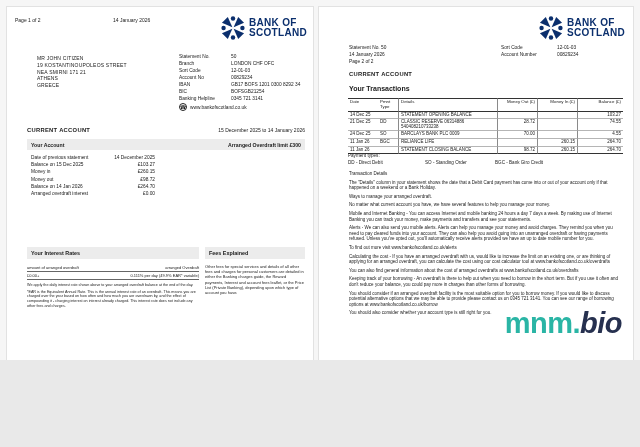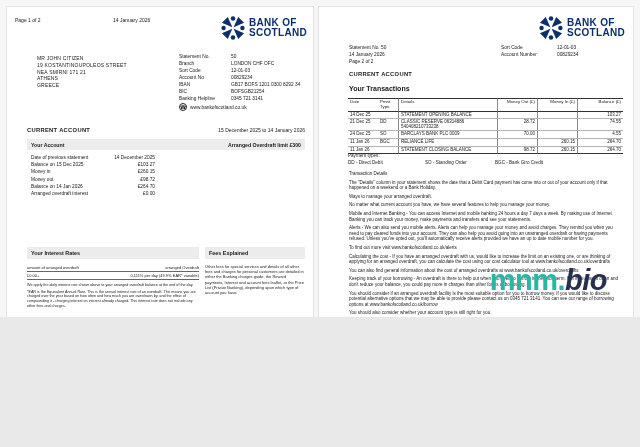--- a/index.html
+++ b/index.html
@@ -1,16 +1,16 @@
 <!DOCTYPE html>
 <html><head>
 <meta charset="utf-8">
 <style>
   html,body{margin:0;padding:0;background:#e9e9e9;}
-  .canvas{position:relative;width:640px;height:317px;background:#f6f6f6;overflow:hidden;
+  .canvas{position:relative;width:640px;height:360px;background:#f6f6f6;overflow:hidden;
           font-family:"Liberation Sans",sans-serif;color:#1a1a1a;}
   .page{position:absolute;top:6px;height:435px;background:#ffffff;border:1px solid #e2e2e2;box-sizing:border-box;}
   .p1{left:6px;width:308px;}
   .p2{left:318px;width:316px;}
 
   
   .logo{position:absolute;display:flex;align-items:center;gap:3px;}
   .logo svg{width:26px;height:26px;flex:0 0 auto;}
   .logo-text{color:#0b2f6d;font-weight:bold;font-size:10px;line-height:10.5px;letter-spacing:.3px;}
   .addr{position:absolute;left:30px;top:48px;font-size:5px;line-height:6.8px;letter-spacing:.2px;}
@@ -66,21 +66,21 @@
   .tx-table .last{border-bottom:1px solid #333;}
 
   .paytypes-label{position:absolute;left:29px;top:146px;font-size:4.6px;}
   .paytypes{position:absolute;left:29px;top:153px;display:flex;font-size:4.6px;}
   .paytypes span:nth-child(1){width:77px;}
   .paytypes span:nth-child(2){width:70px;}
 
   .p2-body{position:absolute;left:30px;right:10px;top:164px;font-size:4.5px;line-height:5.6px;color:#1a1a1a;}
   .p2-body p{margin:0 0 3px 0;}
 
-  .watermark{position:absolute;right:33px;bottom:20px;font-size:29px;font-weight:bold;letter-spacing:-.5px;}
+  .watermark{position:absolute;right:18px;bottom:20px;font-size:29px;font-weight:bold;letter-spacing:-.5px;}
   .wm1{color:#2ab5a5;}
   .wm2{color:#26304f;font-style:italic;}
 </style>
 </head>
 <body>
 
 <div class="canvas">
 
   <div class="page p1">
     <div class="pagelabel">Page 1 of 2</div>

